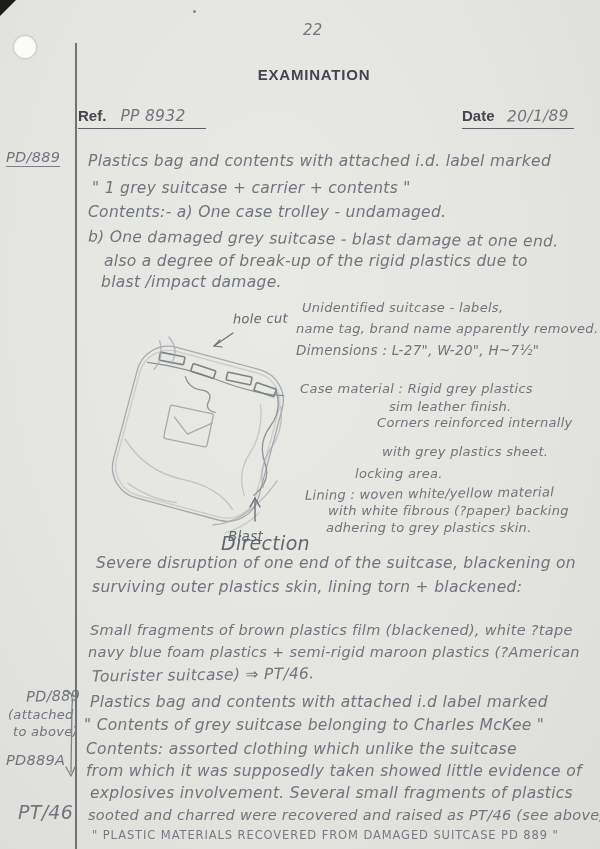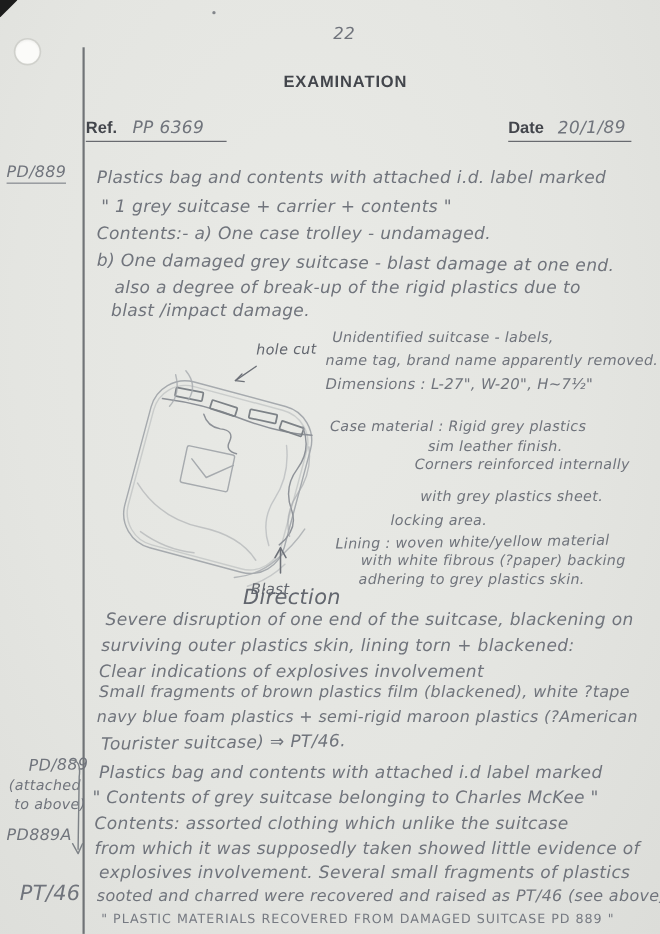--- a/index.html
+++ b/index.html
@@ -35,21 +35,21 @@
   <div class="corner"></div>
   <div class="hole"></div>
   <div class="speck"></div>
   <div class="rule"></div>
 
   <div class="abs hw" style="left:303px;top:21px;font-size:15px;">22</div>
   <div class="abs print" style="left:252px;top:66px;width:124px;text-align:center;font-size:15px;letter-spacing:.8px;">EXAMINATION</div>
 
   <div class="abs uline" style="left:78px;top:106px;width:128px;">
     <span class="print" style="font-size:15px;">Ref.</span>
-    <span class="hw" style="padding-left:9px;">PP 6369</span>
+    <span class="hw" style="padding-left:9px;">PP 8932</span>
   </div>
   <div class="abs uline" style="left:462px;top:106px;width:112px;">
     <span class="print" style="font-size:15px;">Date</span>
     <span class="hw r-up" style="padding-left:7px;display:inline-block;">20/1/89</span>
   </div>
 
   <div class="abs hw margin-u" style="left:6px;top:149px;font-size:14.5px;">PD/889</div>
   <div class="abs hw" style="left:88px;top:152px;">Plastics bag and contents with attached i.d. label marked</div>
   <div class="abs hw" style="left:92px;top:179px;">" 1 grey suitcase + carrier + contents "</div>
   <div class="abs hw" style="left:88px;top:203px;">Contents:- a) One case trolley - undamaged.</div>
@@ -102,21 +102,20 @@
   <div class="abs hw hw-sm" style="left:389px;top:399px;">sim leather finish.</div>
   <div class="abs hw hw-sm" style="left:377px;top:415px;">Corners reinforced internally</div>
   <div class="abs hw hw-sm" style="left:382px;top:444px;">with grey plastics sheet.</div>
   <div class="abs hw hw-sm" style="left:355px;top:466px;">locking area.</div>
   <div class="abs hw hw-sm r-up" style="left:305px;top:486px;">Lining : woven white/yellow material</div>
   <div class="abs hw hw-sm" style="left:328px;top:503px;">with white fibrous (?paper) backing</div>
   <div class="abs hw hw-sm" style="left:326px;top:520px;">adhering to grey plastics skin.</div>
 
   <div class="abs hw" style="left:96px;top:554px;">Severe disruption of one end of the suitcase, blackening on</div>
   <div class="abs hw" style="left:92px;top:578px;">surviving outer plastics skin, lining torn + blackened:</div>
-  <div class="abs hw" style="left:90px;top:601px;">Clear indications of explosives involvement</div>
   <div class="abs hw" style="left:90px;top:622px;font-size:14.5px;">Small fragments of brown plastics film (blackened), white ?tape</div>
   <div class="abs hw" style="left:88px;top:644px;font-size:14.5px;">navy blue foam plastics + semi-rigid maroon plastics (?American</div>
   <div class="abs hw r-up" style="left:92px;top:666px;">Tourister suitcase)  ⇒  PT/46.</div>
 
   <div class="abs hw r-up2" style="left:26px;top:688px;font-size:14.5px;">PD/889</div>
   <div class="abs hw hw-sm" style="left:8px;top:707px;">(attached</div>
   <div class="abs hw hw-sm" style="left:13px;top:724px;">to above)</div>
   <div class="abs hw" style="left:6px;top:752px;font-size:14.5px;">PD889A</div>
   <div class="abs hw" style="left:18px;top:801px;font-size:19px;">PT/46</div>
   <svg style="left:58px;top:688px;" width="22" height="96" viewBox="0 0 22 96">

